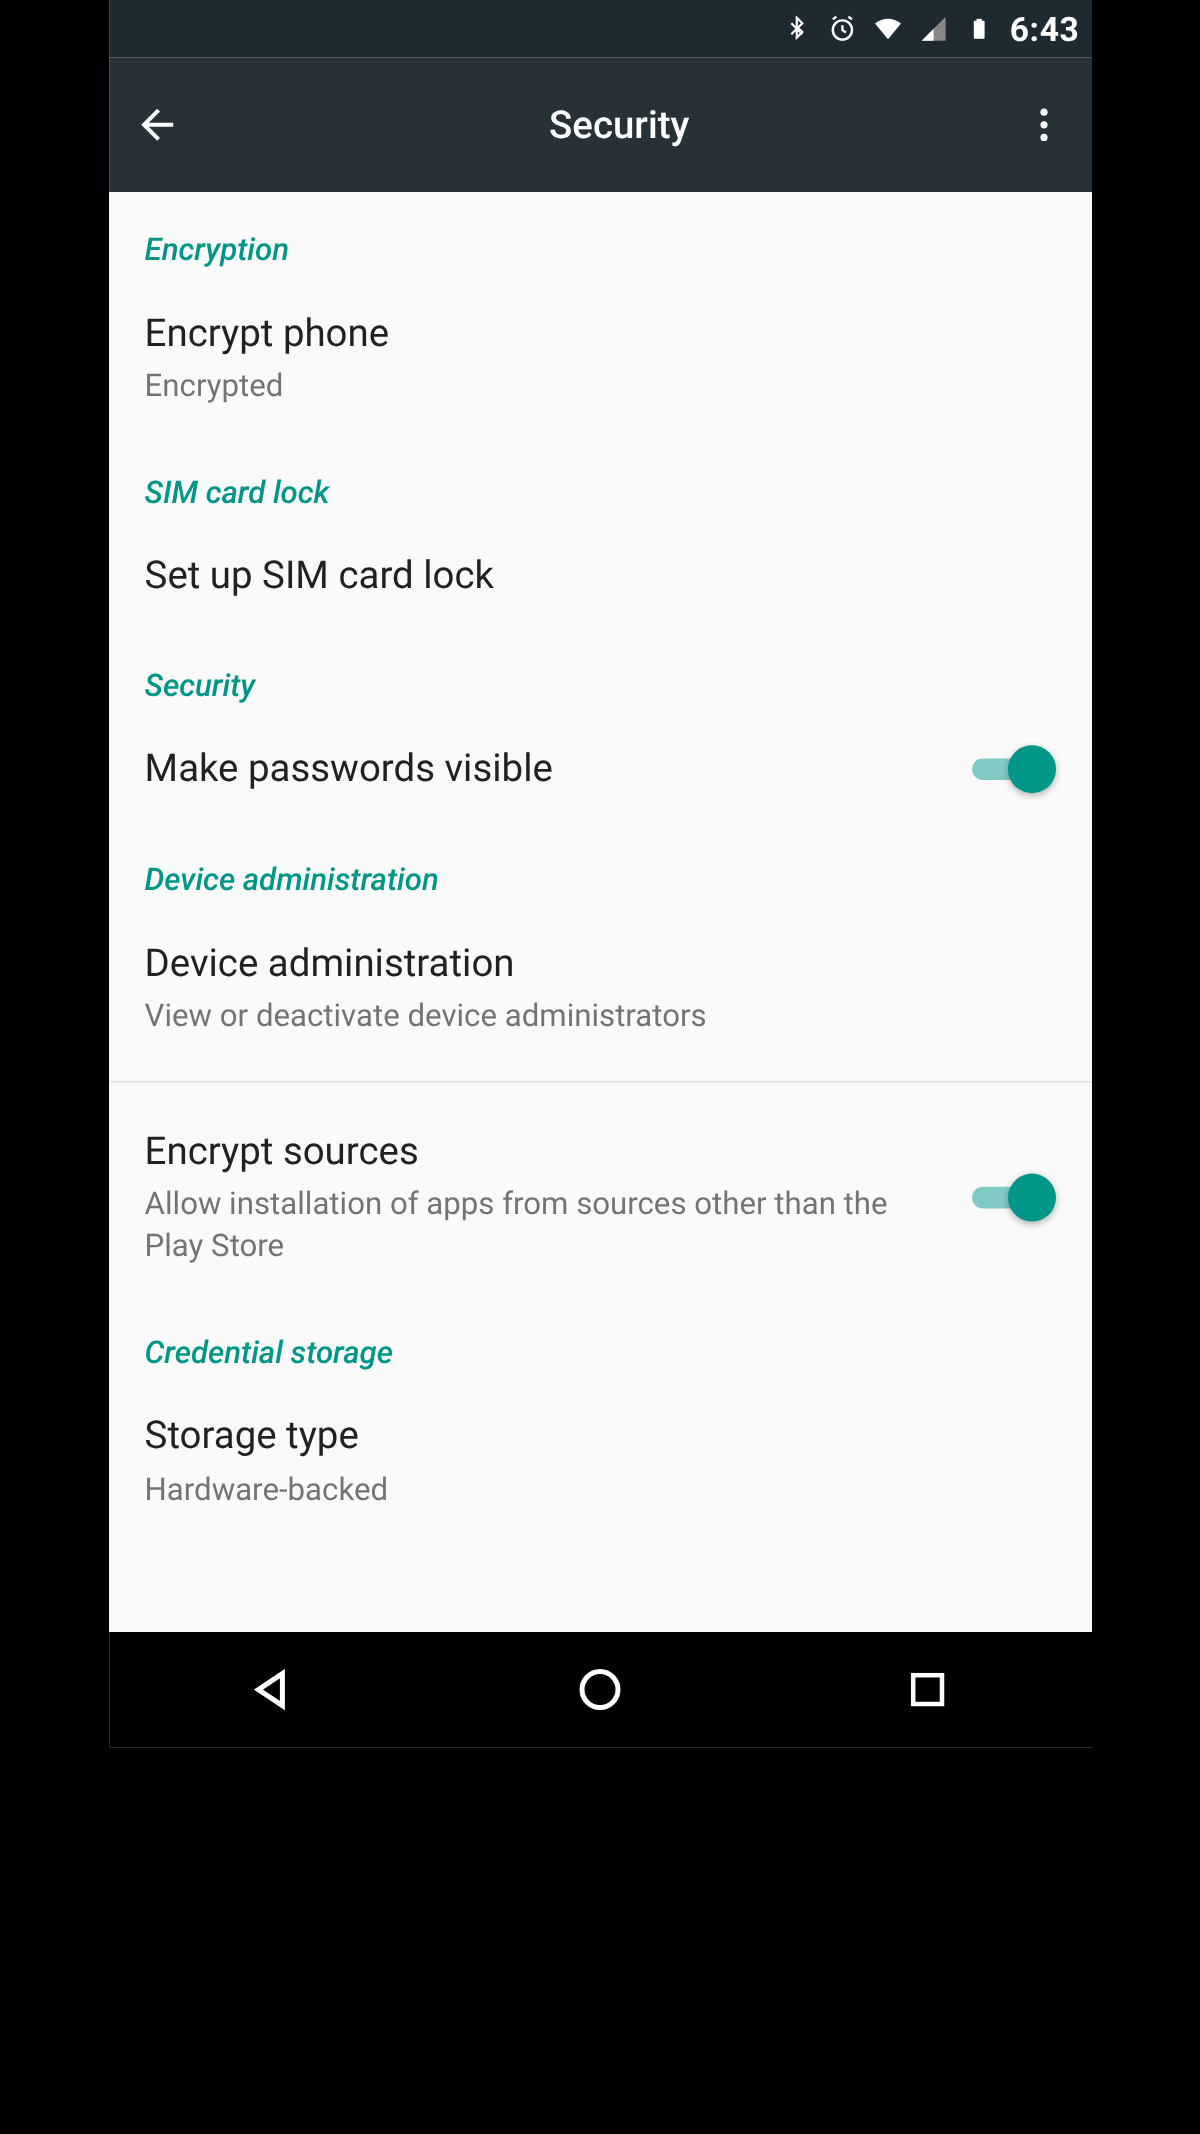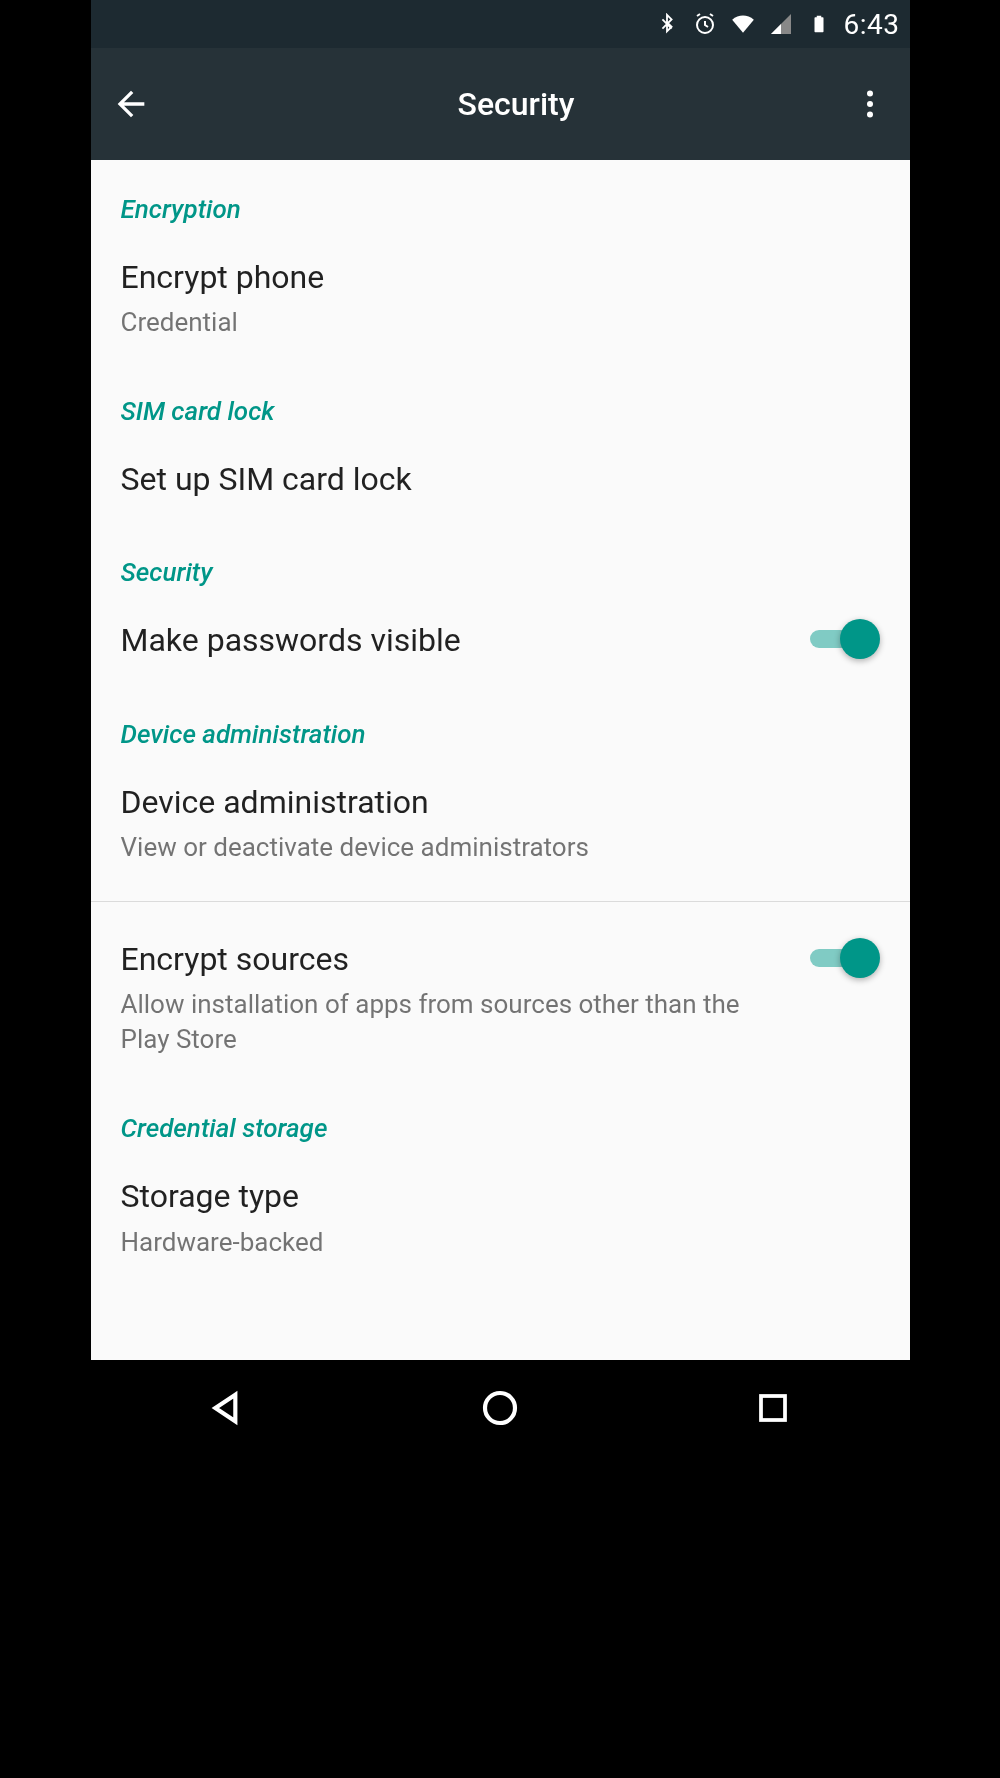--- a/index.html
+++ b/index.html
@@ -3,35 +3,35 @@
 <meta charset="utf-8">
 <style>
   * { margin: 0; padding: 0; box-sizing: border-box; font-family: Roboto, "Helvetica Neue", Arial, sans-serif; }
   html, body { width: 1000px; height: 1778px; background: #000; overflow: hidden; }
   .screen { width: 819px; height: 1456px; margin: 0 auto; background: #fafafa; display: flex; flex-direction: column; position: relative; }
 
   
   .status-bar { height: 48px; background: #1d2a31; display: flex; align-items: center; justify-content: flex-end; padding: 0 10px; gap: 12px; }
   .status-bar .statusicon { width: 26px; height: 26px; display: inline-flex; align-items: center; justify-content: center; }
   .status-bar svg { fill: #fff; }
-  .status-time { color: #fff; font-size: 28px; font-weight: 400; letter-spacing: 0.5px; }
+  .status-time { color: #fff; font-size: 28px; font-weight: 700; letter-spacing: 0.5px; }
 
   
   .app-bar { height: 112px; background: #263238; display: flex; align-items: center; padding: 0 16px; }
   .app-bar .back { width: 48px; height: 48px; display: flex; align-items: center; justify-content: center; margin-right: 32px; cursor: pointer; }
   .app-bar .title { color: #fff; font-size: 32px; font-weight: 500; flex: 1; text-align: center; }
   .app-bar .overflow { width: 48px; height: 48px; display: flex; align-items: center; justify-content: center; cursor: pointer; }
   .app-bar svg { fill: #fff; }
 
   
   .content { flex: 1; overflow-y: auto; background: #fafafa; padding-bottom: 20px; }
 
   .section-header { color: #009688; font-size: 26px; font-weight: 500; padding: 34px 30px 10px 30px; font-style: italic; }
 
-  .item { padding: 22px 30px; display: flex; align-items: flex-start; }
+  .item { padding: 22px 30px; display: flex; align-items: center; }
   .item-text { flex: 1; min-width: 0; padding-right: 20px; }
   .item-title { font-size: 32px; color: rgba(0,0,0,0.87); line-height: 1.35; }
   .item-sub { font-size: 26px; color: rgba(0,0,0,0.54); line-height: 1.35; margin-top: 6px; }
 
   .divider { height: 1px; background: rgba(0,0,0,0.12); margin: 14px 0; }
 
   
   .switch { width: 76px; height: 40px; position: relative; flex: 0 0 auto; cursor: pointer; }
   .switch .track { position: absolute; left: 6px; right: 6px; top: 11px; height: 18px; border-radius: 9px; background: #80cbc4; }
   .switch .thumb { position: absolute; right: 0; top: 0; width: 40px; height: 40px; border-radius: 50%; background: #009688; box-shadow: 0 2px 6px rgba(0,0,0,0.3); }
@@ -93,21 +93,21 @@
         </svg>
     </div>
   </div>
 
   <div class="content">
 
     <div class="section-header">Encryption</div>
     <div class="item">
       <div class="item-text">
         <div class="item-title">Encrypt phone</div>
-        <div class="item-sub">Credential</div>
+        <div class="item-sub">Encrypted</div>
       </div>
     </div>
 
     <div class="section-header">SIM card lock</div>
     <div class="item">
       <div class="item-text">
         <div class="item-title">Set up SIM card lock</div>
       </div>
     </div>
 

